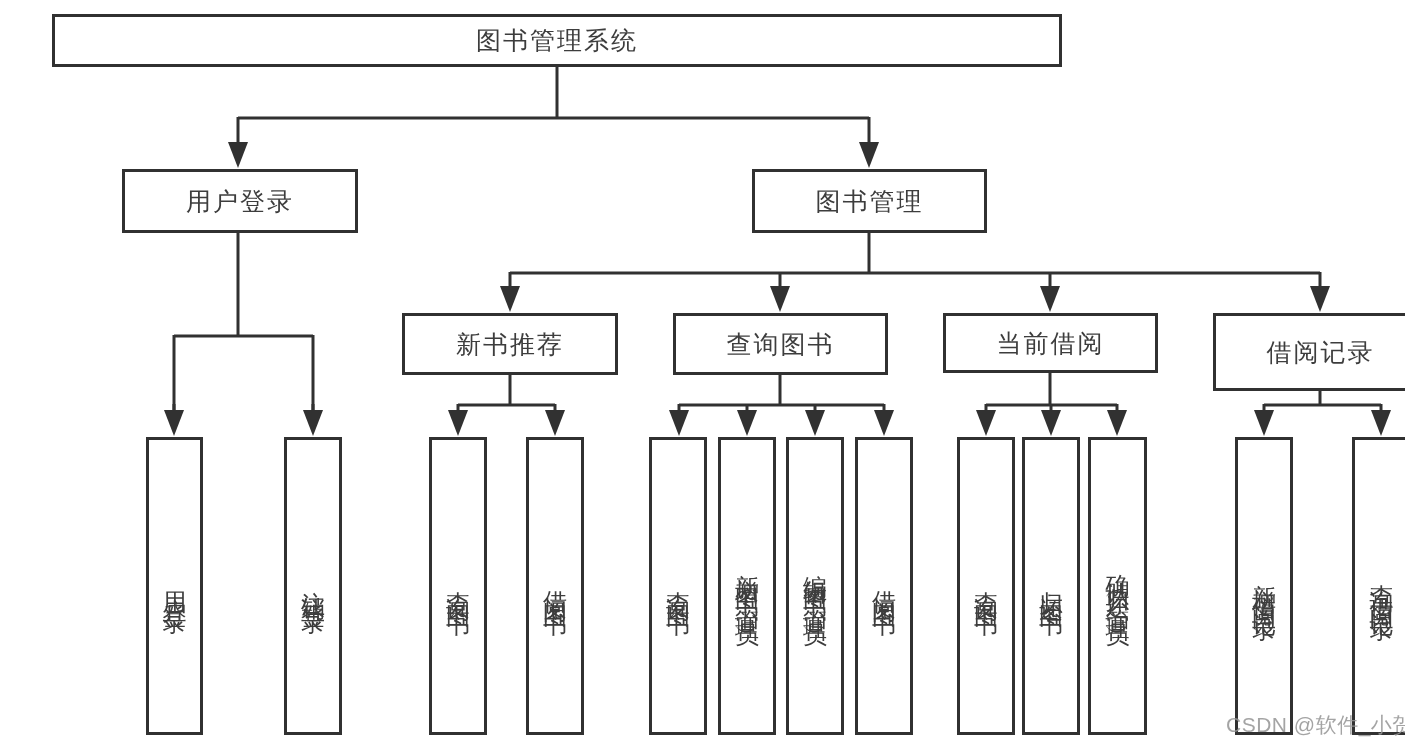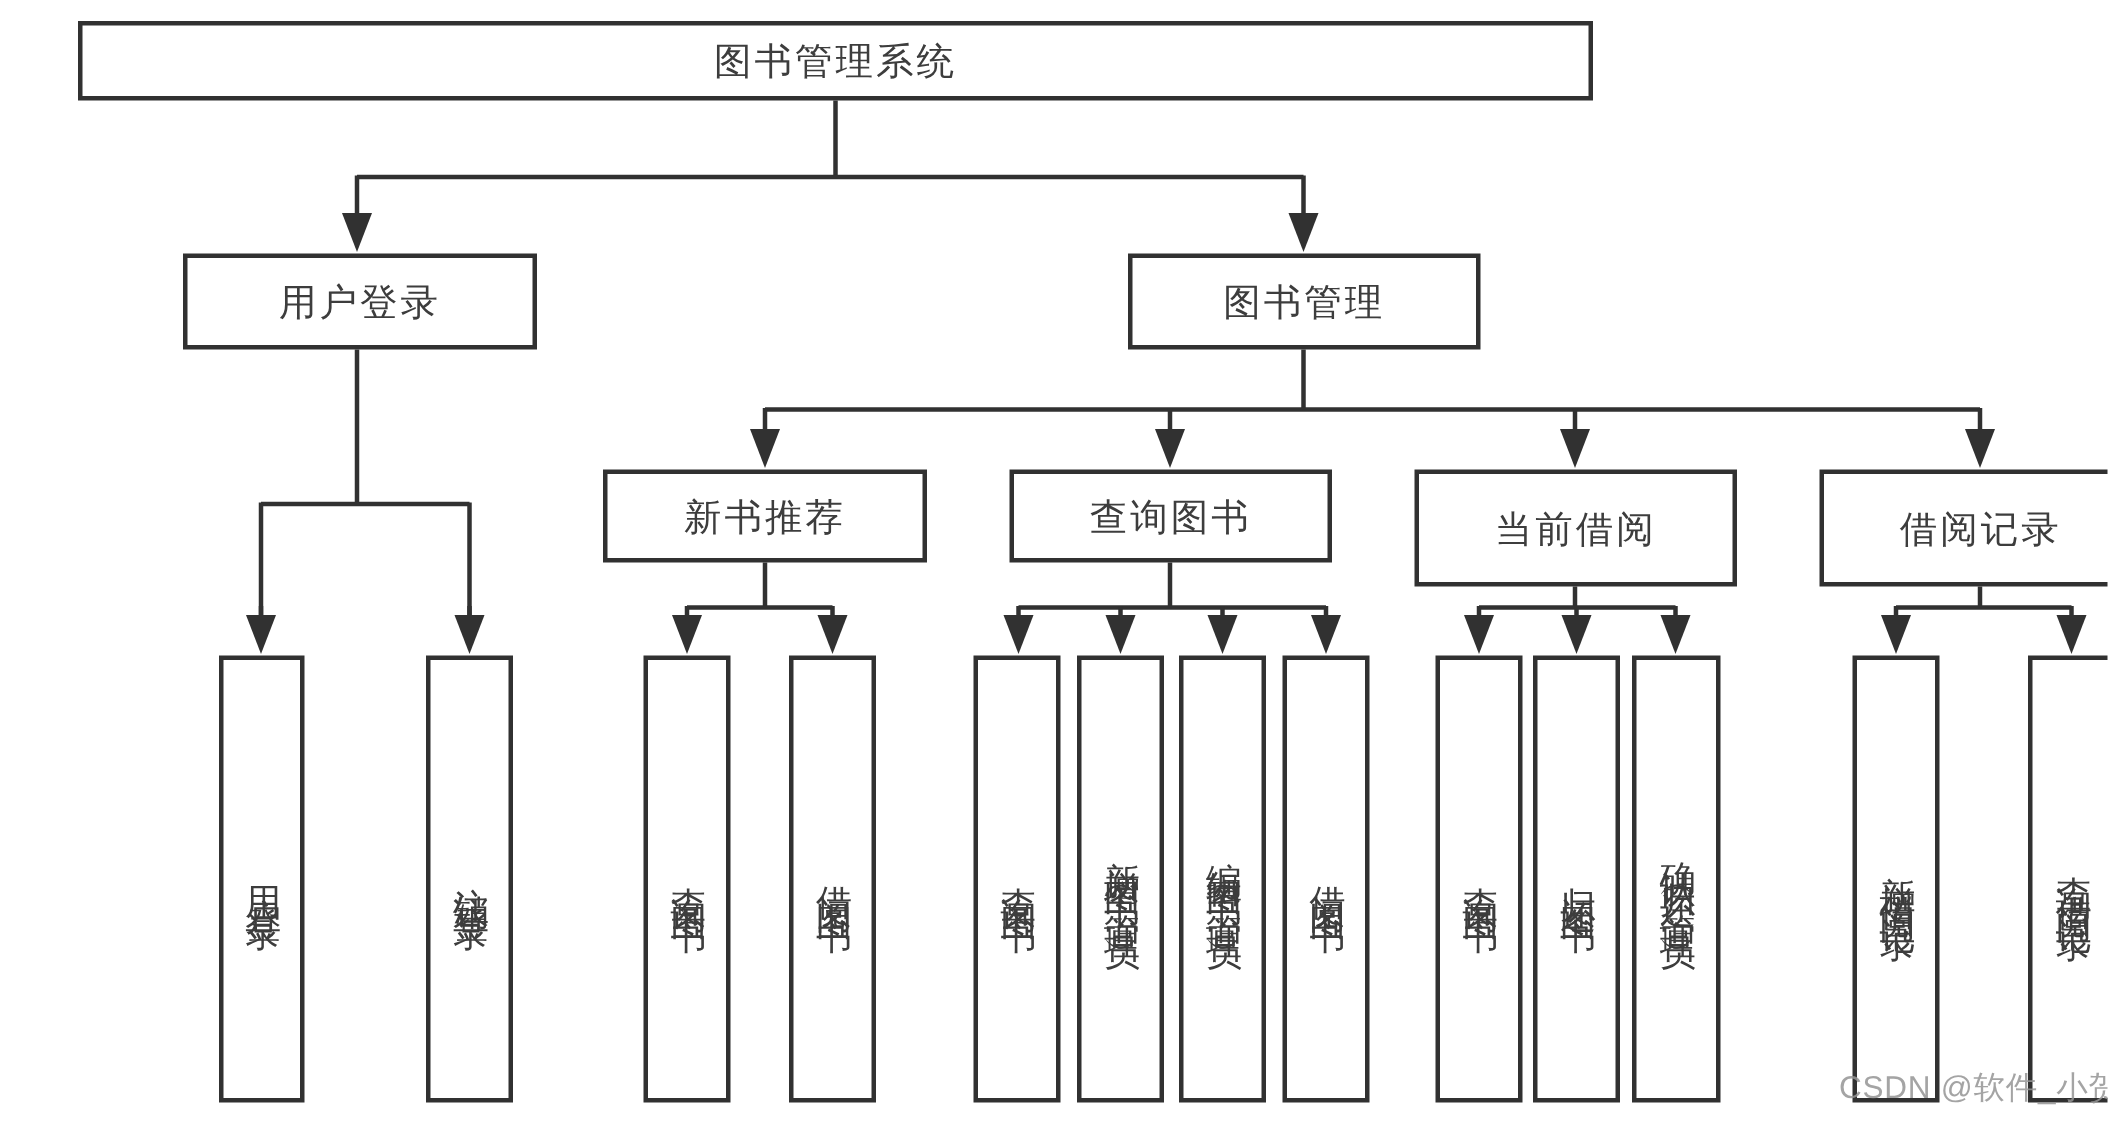--- a/index.html
+++ b/index.html
@@ -144,21 +144,21 @@
   <div class="node h-label" style="left:712px; top:169px; width:235px; height:64px;">
     <span>图书管理</span>
   </div>
 
   <div class="node h-label" style="left:362px; top:313px; width:216px; height:62px;font-family:Liberation Mono, monospace;">
     <span>新书推荐</span>
   </div>
   <div class="node h-label" style="left:633px; top:313px; width:215px; height:62px;">
     <span>查询图书</span>
   </div>
-  <div class="node h-label" style="left:903px; top:313px; width:215px; height:78px;">
+  <div class="node h-label" style="left:903px; top:313px; width:215px; height:60px;">
     <span>当前借阅</span>
   </div>
   <div class="node h-label" style="left:1173px; top:313px; width:215px; height:78px;">
     <span>借阅记录</span>
   </div>
 
   <div class="node leaf" style="left:106px; top:437px; width:57px; height:298px;">
     <span class="vtext">用户登录</span>
   </div>
   <div class="node leaf" style="left:244px; top:437px; width:58px; height:298px;">

